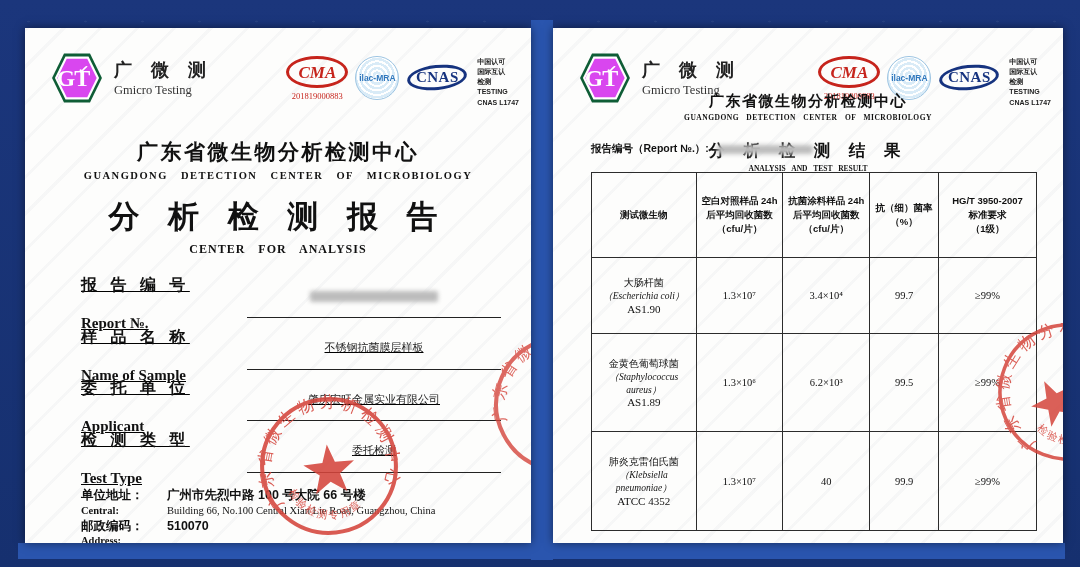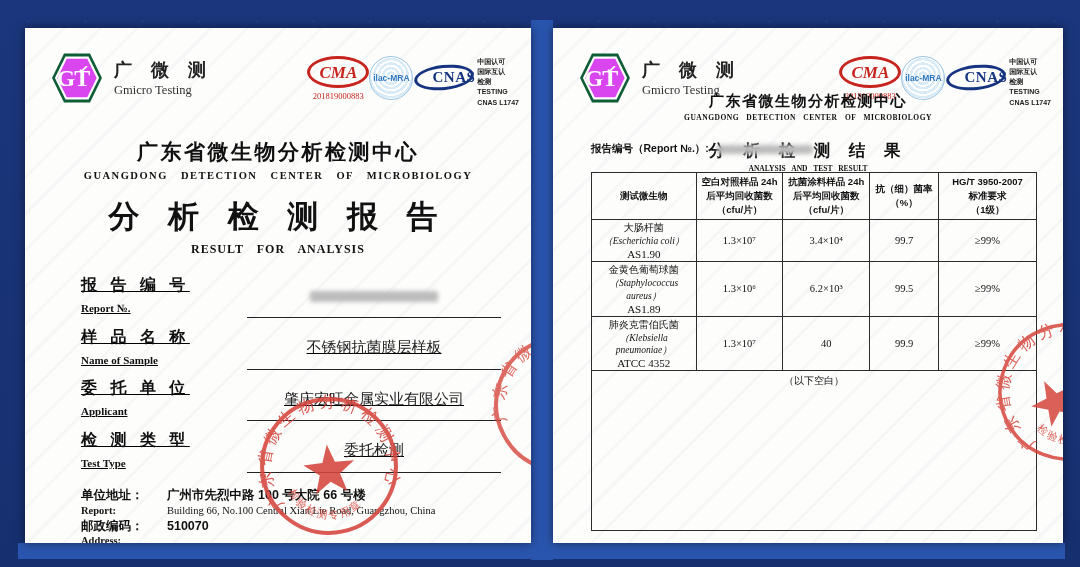--- a/index.html
+++ b/index.html
@@ -35,57 +35,57 @@
           clip-path:polygon(25% 3%,75% 3%,98% 50%,75% 97%,25% 97%,2% 50%); }
   .hex3 { position:absolute; inset:2.5px; background:#d946ef;
           clip-path:polygon(25% 3%,75% 3%,98% 50%,75% 97%,25% 97%,2% 50%);
           display:flex; align-items:center; justify-content:flex-start; }
   .gt  { color:#fff; font-family:"Liberation Serif", serif; font-weight:bold; font-size:24px; letter-spacing:-1px; }
   .chk { position:absolute; right:9px; top:4px; color:#fff; font-size:13px; font-weight:bold; transform:rotate(8deg); }
   .brand-text { margin-left:11px; }
   .brand-cn { font-size:18px; font-weight:bold; letter-spacing:7px; color:#222; }
   .brand-en { font-family:"Liberation Serif", serif; font-size:12.5px; color:#333; margin-top:1px; }
 
-  .certs { display:flex; align-items:flex-start; margin-top:8px; }
+  .certs { display:flex; align-items:flex-start; gap:7px; margin-top:8px; }
   .cma { text-align:center; }
   .cma-oval { width:62px; height:32px; border:3px solid #c6241c; border-radius:50%;
               color:#c6241c; font-family:"Liberation Serif", serif; font-weight:bold; font-style:italic;
               font-size:17px; line-height:27px; }
   .cma-num { color:#c6241c; font-size:8.5px; margin-top:3px; font-family:"Liberation Serif", serif; }
   .ilac { width:44px; height:44px; border-radius:50%; border:1px solid #9cc4e2;
           background:repeating-radial-gradient(circle at 50% 45%, #ffffff 0 2px, #d9ebf7 2px 4.5px);
           display:flex; align-items:center; justify-content:center; }
   .ilac span { color:#2f77bd; font-weight:bold; font-size:8.5px; text-shadow:0 0 2px #fff; }
   .cnas { position:relative; width:64px; height:44px; }
   .cnas-ell { position:absolute; left:1px; top:9px; width:60px; height:25px; border:3px solid #16337f;
               border-radius:50%; transform:rotate(-6deg); }
-  .cnas-word { position:absolute; left:0; top:13px; width:62px; text-align:right; color:#16337f;
+  .cnas-word { position:absolute; left:0; top:13px; width:62px; text-align:center; color:#16337f;
                font-family:"Liberation Serif", serif; font-weight:bold; font-size:15px; letter-spacing:.5px; }
   .accred { font-size:7px; font-weight:bold; color:#222; line-height:1.45; white-space:pre-line; margin-top:1px; }
 
   .prewrap { white-space:pre-line; }
   .redacted { display:inline-block; background:#bcbcbc; filter:blur(2px); border-radius:2px; }
 
   
   .center-block { position:absolute; left:0; right:0; top:110px; text-align:center; color:#111; }
   .center-cn { font-size:21px; font-weight:bold; letter-spacing:2.5px; }
   .center-en { font-family:"Liberation Serif", serif; font-weight:bold; font-size:10.5px;
                letter-spacing:1.5px; word-spacing:9px; margin-top:4px; }
   .title-block { position:absolute; left:0; right:0; top:168px; text-align:center; color:#111; }
   .title-cn { font-size:31px; font-weight:bold; letter-spacing:10px; }
   .title-en { font-family:"Liberation Serif", serif; font-weight:bold; font-size:12px;
               word-spacing:9px; margin-top:4px; letter-spacing:1px; }
 
   .fields { position:absolute; left:56px; right:30px; top:247px; }
   .field-row { display:flex; height:51.5px;text-decoration:underline; }
   .f-label { width:150px; }
   .f-cn { font-size:16px; font-weight:bold; letter-spacing:4.5px; color:#111; }
-  .f-en { font-family:"Liberation Serif", serif; font-weight:bold; font-size:11px; color:#111; margin-top:6px; }
+  .f-en { font-family:"Liberation Serif", serif; font-weight:bold; font-size:15px; color:#111; margin-top:19px; }
   .f-value { flex:1; margin-left:16px; height:43px; border-bottom:1.5px solid #222;
-             display:flex; align-items:center; justify-content:center; font-size:15px; color:#222; }
+             display:flex; align-items:center; justify-content:center; font-size:11px; color:#222; }
 
   .doc-footer { position:absolute; left:56px; top:460px; color:#111; }
   .foot-row { display:flex; line-height:1.25; }
   .foot-label-cn { width:86px; font-size:12.5px; font-weight:bold; }
   .foot-label-en { width:86px; font-family:"Liberation Serif", serif; font-weight:bold; font-size:10.5px; }
   .foot-cn { font-size:12.5px; font-weight:bold; }
   .foot-en { font-family:"Liberation Serif", serif; font-weight:normal; font-size:10.5px; }
 
   .stamp { position:absolute; opacity:.88; pointer-events:none; }
 
@@ -158,21 +158,21 @@
     </div>
   </div>
 
   <div class="center-block">
     <div class="center-cn">广东省微生物分析检测中心</div>
     <div class="center-en">GUANGDONG DETECTION CENTER OF MICROBIOLOGY</div>
   </div>
 
   <div class="title-block">
     <div class="title-cn">分 析 检 测 报 告</div>
-    <div class="title-en">RESULT FOR ANALYSIS</div>
+    <div class="title-en">CENTER FOR ANALYSIS</div>
   </div>
 
   <div class="fields">
     <div class="field-row">
       <div class="f-label">
         <div class="f-cn">报 告 编 号</div>
         <div class="f-en">Report №.</div>
       </div>
       <div class="f-value">
           <span class="redacted" style="width:128px;height:11px;"></span>
@@ -200,21 +200,21 @@
       <div class="f-value">委托检测</div>
     </div>
   </div>
 
   <div class="doc-footer">
     <div class="foot-row">
       <div class="foot-label-cn">单位地址：</div>
       <div class="foot-cn">广州市先烈中路 100 号大院 66 号楼</div>
     </div>
     <div class="foot-row">
-      <div class="foot-label-en">Report:</div>
+      <div class="foot-label-en">Central:</div>
       <div class="foot-en">Building 66, No.100 Central Xian Lie Road, Guangzhou, China</div>
     </div>
     <div class="foot-row" style="margin-top:2px;">
       <div class="foot-label-cn">邮政编码：</div>
       <div class="foot-cn">510070</div>
     </div>
     <div class="foot-row">
       <div class="foot-label-en">Address:</div>
     </div>
   </div>
@@ -338,23 +338,20 @@
         <td>
           <div class="org-cn">肺炎克雷伯氏菌</div>
           <div class="org-latin">（Klebsiella pneumoniae）</div>
           <div class="org-strain">ATCC 4352</div>
         </td>
         <td class="num">1.3×10⁷</td>
         <td class="num">40</td>
         <td class="num">99.9</td>
         <td class="num">≥99%</td>
       </tr>
-      <tr>
-        <td class="blank-cell" colspan="5">（以下空白）</td>
-      </tr>
     </tbody>
       </table>
   </div>
 
   <svg class="stamp" style="left:438px; top:288px; transform:rotate(-24deg); opacity:.85;" width="152" height="152" viewBox="0 0 150 150">
     <defs>
       <path id="arcTopR" d="M 27.5,108.3 A 58,58 0 1 1 122.5,108.3"></path>
       <path id="arcBotR" d="M 33,96 A 44,44 0 0 0 117,96"></path>
     </defs>
     <circle cx="75" cy="75" r="66" fill="none" stroke="#d5453c" stroke-width="3.5"></circle>

